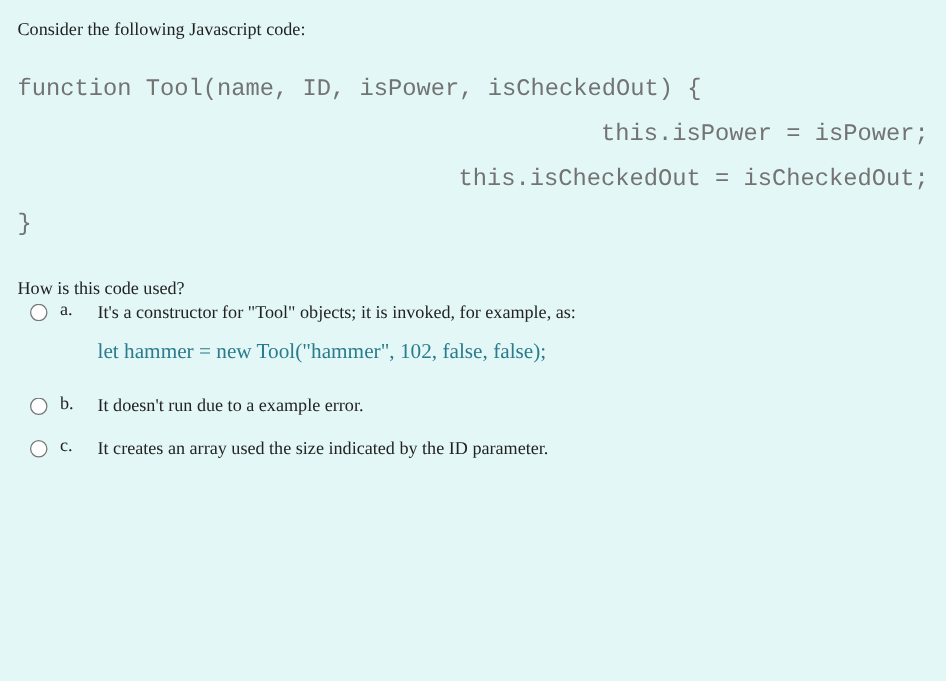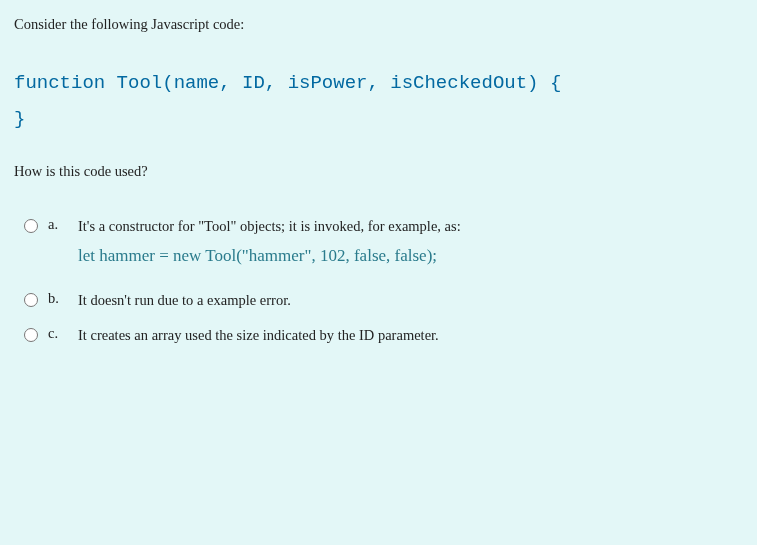--- a/index.html
+++ b/index.html
@@ -7,34 +7,33 @@
     background: #e3f7f7;
     width: 757px;
     height: 545px;
     font-family: Georgia, 'Times New Roman', serif;
     color: #222;
     padding: 16px 14px;
     overflow: hidden;
   }
   .prompt-text {
     font-size: 14.5px;
-    margin-bottom: 32px;
+    margin-bottom: 20px;
   }
   .code-block {
     font-family: 'Courier New', Courier, monospace;
     font-size: 19px;
     line-height: 1.9;
     margin-bottom: 26px;
     white-space: pre;
   }
-  .code-block .kw { color: #0369a1; text-align: right; }
+  .code-block .kw { color: #737373; text-align: right; }
   .indent { padding-left: 60px; display: block; }
   .question-text {
     font-size: 14.5px;
-    margin-bottom: 36px;
   }
   .options { padding-left: 10px; }
   .option {
     display: flex;
     align-items: flex-start;
     margin-bottom: 24px;
   }
   .option input[type="radio"] {
     margin-top: 3px;
     margin-right: 10px;
@@ -58,21 +57,21 @@
     margin-top: 10px;
   }
   .option.tight { margin-bottom: 14px; }
 </style>
 </head>
 <body>
 
 <div class="prompt-text">Consider the following Javascript code:</div>
 
 <div class="code-block"><span class="kw">function Tool(name, ID, isPower, isCheckedOut) {</span>
-<span class="kw">}</span></div>
+<span class="indent kw">this.isPower = isPower;</span><span class="indent kw">this.isCheckedOut = isCheckedOut;</span><span class="kw">}</span></div>
 
 <div class="question-text">How is this code used?</div>
 
 <div class="options">
 
   <div class="option">
     <input type="radio" name="answer" style="">
     <span class="option-letter">a.</span>
     <div class="option-body">
       <div class="option-text">It's a constructor for "Tool" objects; it is invoked, for example, as:</div>

